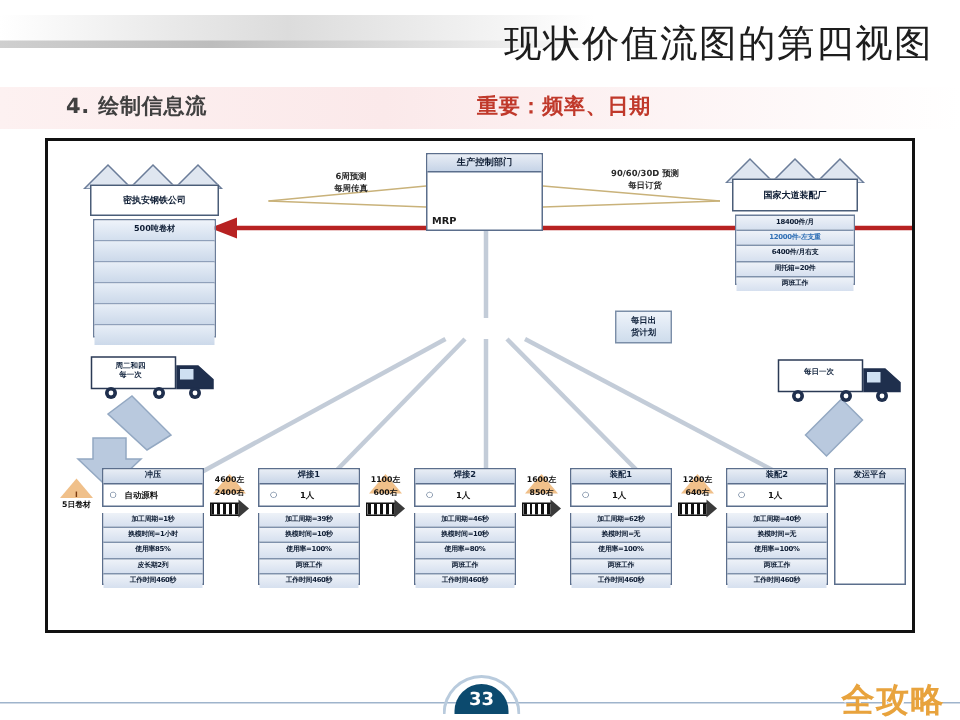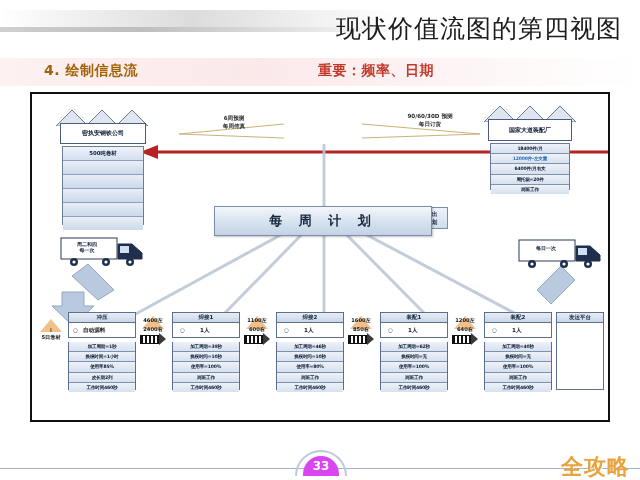--- a/index.html
+++ b/index.html
@@ -15,21 +15,21 @@
     background:linear-gradient(to right,#ffffff 0%,#e9e9e9 18%,#dcdcdc 30%,#ffffff 62%);}
   .hdr-band2{position:absolute;left:0;top:27px;width:640px;height:5px;
     background:linear-gradient(to right,#cfcfcf 0%,#bdbdbd 22%,#ffffff 65%);}
   .slide-title{position:absolute;right:18px;top:12px;
     font-family:"DejaVu Serif","Liberation Serif",serif;
     font-size:25px;color:#1d1d1d;letter-spacing:1px;white-space:nowrap;}
 
   .subbar{position:absolute;left:0;top:58px;width:640px;height:28px;
     background:linear-gradient(to right,#fdf1f1 0%,#fbe9ea 40%,#ffffff 100%);}
   .sec-title{position:absolute;left:44px;top:62px;font-size:14px;font-weight:bold;
-    color:#a16207;letter-spacing:.5px;white-space:nowrap;}
+    color:#404040;letter-spacing:.5px;white-space:nowrap;}
   .sec-note{position:absolute;left:318px;top:62px;font-size:14px;font-weight:bold;
     color:#c0392b;letter-spacing:.5px;white-space:nowrap;}
 
   
   .canvas{position:absolute;left:30px;top:92px;width:580px;height:330px;
     background:#ffffff;border:2px solid #111;box-sizing:border-box;}
   .inner{position:absolute;left:0;top:0;right:0;bottom:0;}
   svg.layer{position:absolute;left:0;top:0;width:576px;height:326px;}
 
   
@@ -99,21 +99,21 @@
   .opicon{position:absolute;font-size:5.5px;color:#15355e;}
   .opcnt{position:absolute;font-size:5.6px;font-weight:bold;color:#111;}
 
   
   .foot-line{position:absolute;left:0;top:468px;width:640px;height:1px;background:#9fb4cc;}
   .pagewrap{position:absolute;left:295px;top:450px;width:52px;height:26px;}
   .pagearc{position:absolute;left:0;top:0;width:52px;height:26px;
     border:2px solid #b9cbdd;border-bottom:none;border-radius:26px 26px 0 0;
     box-sizing:border-box;background:transparent;}
   .pagenum{position:absolute;left:8px;top:6px;width:36px;height:20px;
-    background:#d946ef;border-radius:18px 18px 0 0;color:#fff;font-size:12px;
+    background:#0c4a6e;border-radius:18px 18px 0 0;color:#fff;font-size:12px;
     font-weight:bold;text-align:center;line-height:20px;}
   .wm{position:absolute;right:10px;top:452px;font-size:22px;font-weight:bold;
     color:#e8a33d;letter-spacing:1px;text-shadow:1px 1px 0 #fff;}
 </style>
 </head>
 <body>
 
 <div class="hdr-band"></div>
 <div class="hdr-band2"></div>
 <div class="slide-title">现状价值流图的第四视图</div>
@@ -166,20 +166,24 @@
 
   <div class="wh" style="left:30px;top:52px;width:82px;height:79px;">
     <div class="wh-top">500吨卷材</div>
     <div class="wh-row"></div>
     <div class="wh-row"></div>
     <div class="wh-row"></div>
     <div class="wh-row"></div>
     <div class="wh-row"></div>
   </div>
 
+  <div class="ctrlbox" style="left:252px;top:8px;width:78px;height:52px;">
+    <div class="ctrl-hd">生产控制部门</div>
+    <div class="mrp">MRP</div>
+  </div>
 
   <svg class="roof" style="left:450px;top:10px;" width="96" height="18" viewBox="0 0 96 18">
     <polygon points="2,18 18,2 34,18" fill="#dfe6f0" stroke="#6b7d99"></polygon>
     <polygon points="32,18 48,2 64,18" fill="#dfe6f0" stroke="#6b7d99"></polygon>
     <polygon points="62,18 78,2 94,18" fill="#dfe6f0" stroke="#6b7d99"></polygon>
   </svg>
   <div class="plantbox" style="left:456px;top:25px;width:84px;height:22px;">
     <span>国家大道装配厂</span>
   </div>
 
@@ -198,23 +202,20 @@
   <div class="infolbl" style="left:342px;top:18px;width:112px;">
     <div>90/60/30D 预测</div>
     <div>每日订货</div>
   </div>
 
   <div class="minibox" style="left:378px;top:113px;width:38px;height:22px;">
     <div>每日出</div>
     <div>货计划</div>
   </div>
 
-  <div class="planbox" style="left:182px;top:112px;width:218px;height:30px;">
-    <span>每 周 计 划</span>
-  </div>
 
   <svg class="truck" style="left:28px;top:140px;" width="88" height="36" viewBox="0 0 88 36">
     <rect x="1" y="4" width="56" height="21" fill="#fff" stroke="#2b3a55"></rect>
     <path d="M58 10 h14 l10 9 v6 h-24 z" fill="#1f2f4d" stroke="#1f2f4d"></path>
     <rect x="60" y="12" width="9" height="7" fill="#cfe0f2"></rect>
     <circle cx="14" cy="28" r="4" fill="#1f2f4d"></circle>
         <circle cx="14" cy="28" r="1.6" fill="#fff"></circle>
     <circle cx="46" cy="28" r="4" fill="#1f2f4d"></circle>
         <circle cx="46" cy="28" r="1.6" fill="#fff"></circle>
     <circle cx="70" cy="28" r="4" fill="#1f2f4d"></circle>

